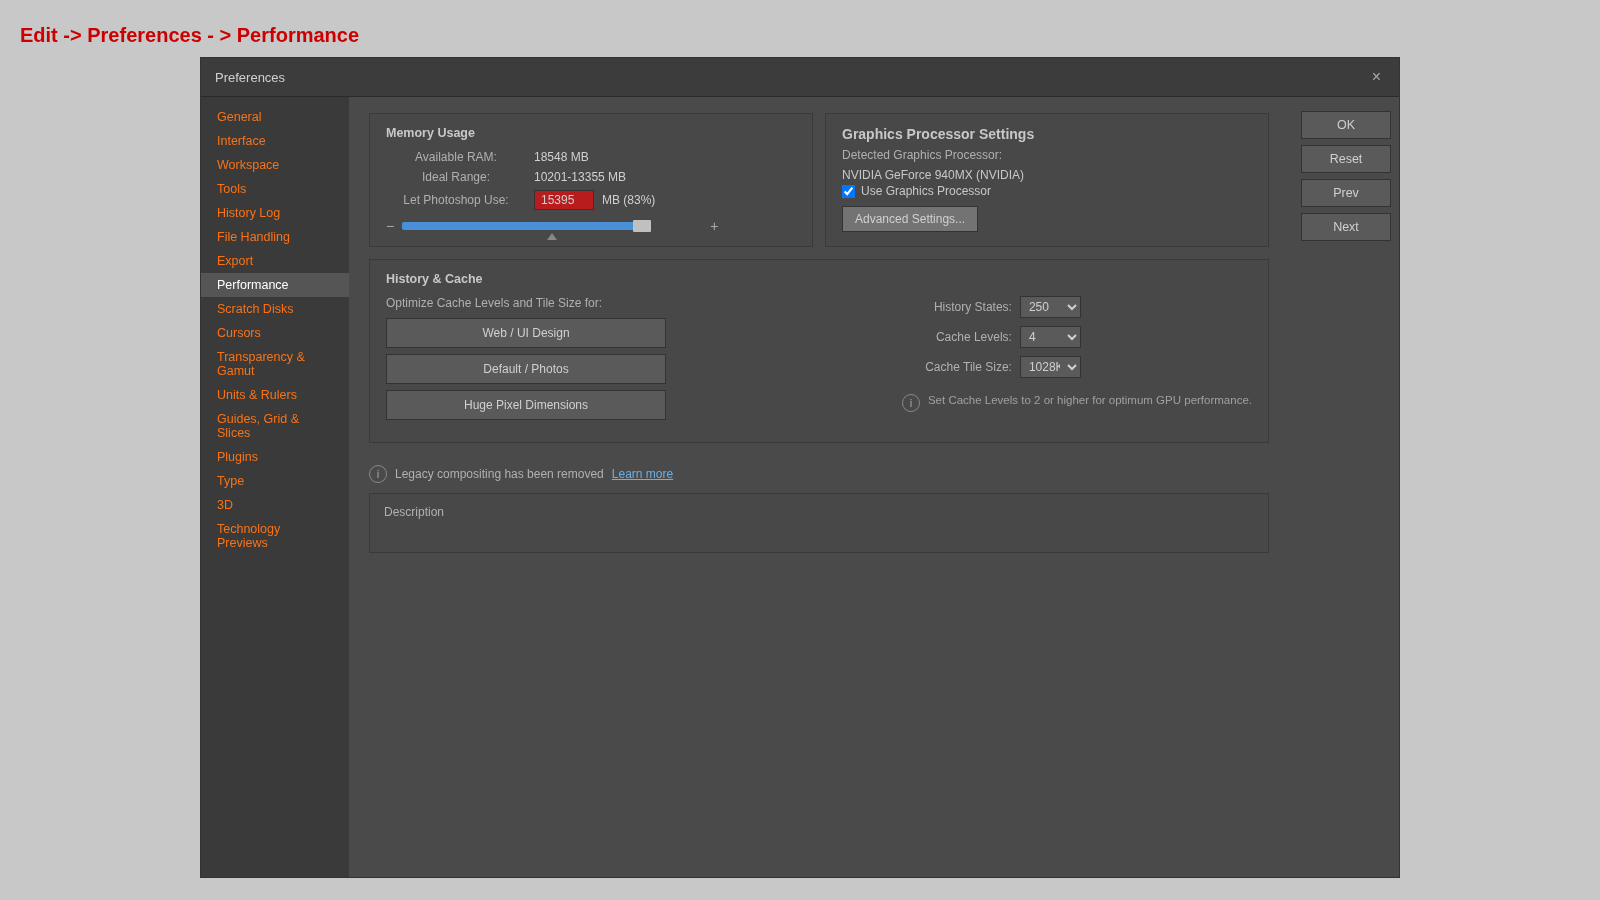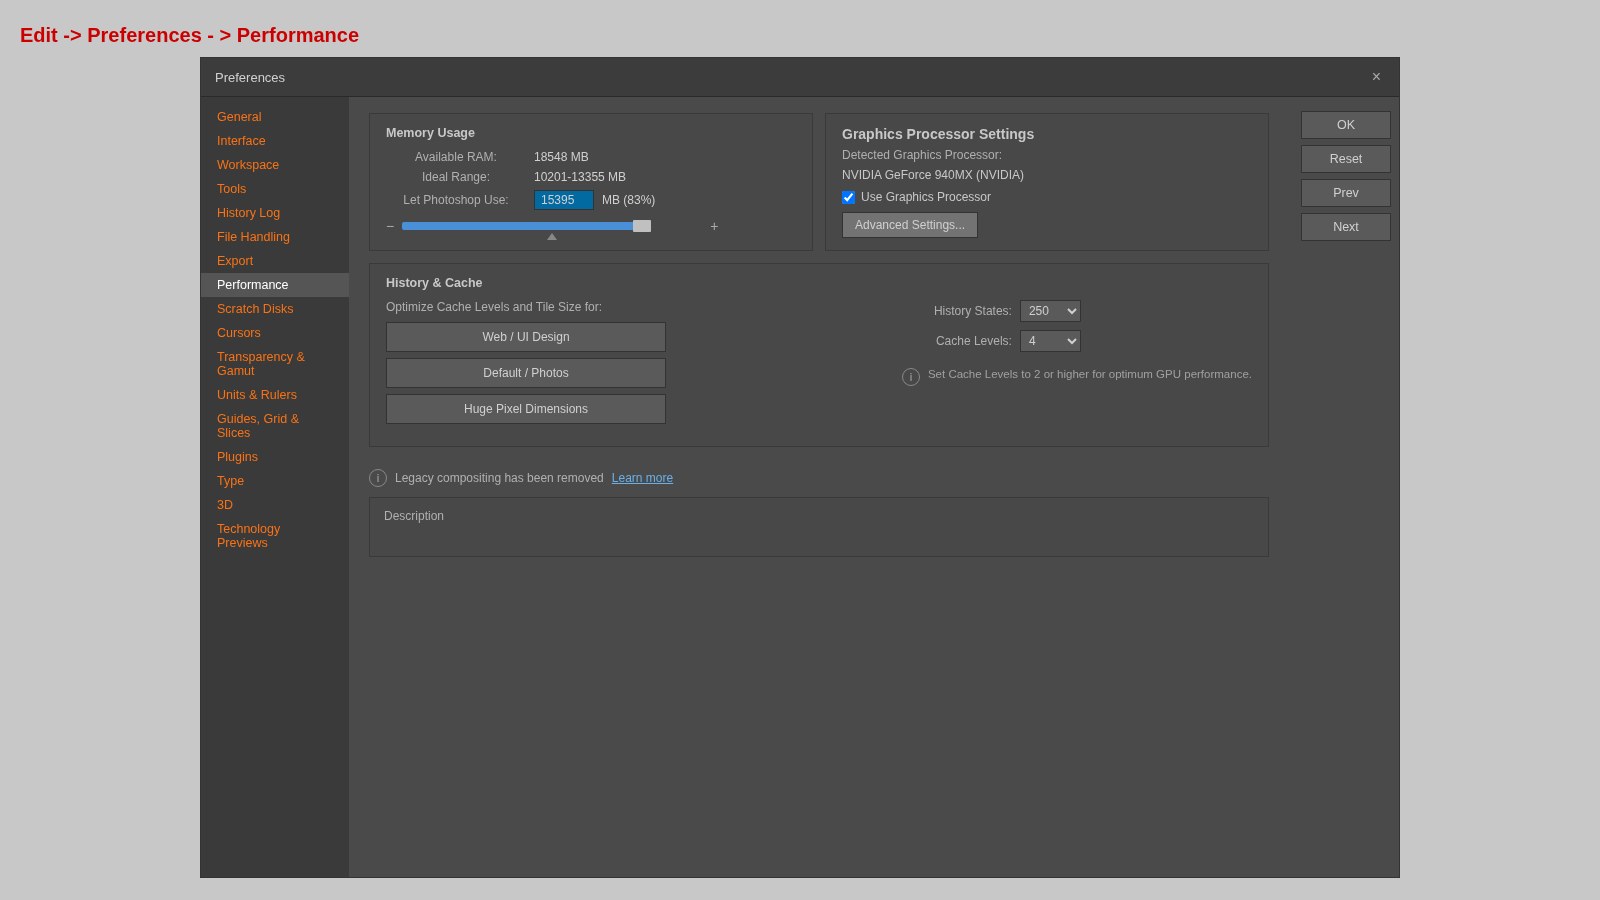--- a/index.html
+++ b/index.html
@@ -159,21 +159,21 @@
       top: 14px;
       left: 50%;
       transform: translateX(-50%);
       width: 0;
       height: 0;
       border-left: 5px solid transparent;
       border-right: 5px solid transparent;
       border-bottom: 7px solid #888;
     }
     .memory-input {
-      background: #0369a1;
+      background: #b91c1c;
       border: 1px solid #333;
       color: #d0d0d0;
       padding: 2px 6px;
       font-size: 12px;
       width: 60px;
     }
     
     .top-sections {
       display: flex;
       gap: 12px;
@@ -331,21 +331,21 @@
             </div>
             <span class="slider-plus">+</span>
           </div>
         </div>
 
         <div class="section graphics-section">
           <div class="gpu-title">Graphics Processor Settings</div>
           <div class="gpu-row">
             <span class="gpu-label">Detected Graphics Processor:</span>
           </div>
-          <div class="gpu-row" style="margin-bottom:8px;">
+          <div class="gpu-row" style="margin-bottom:2px;">
             <span class="gpu-value">NVIDIA GeForce 940MX (NVIDIA)</span>
           </div>
           <div class="checkbox-row">
             <input type="checkbox" id="use-gpu-cb" checked="" style="">
             <label for="use-gpu-cb" style="color:#c8c8c8;font-size:12px;cursor:pointer;">Use Graphics Processor</label>
           </div>
           <button class="adv-btn">Advanced Settings...</button>
         </div>
       </div>
 
@@ -370,20 +370,28 @@
               </select>
             </div>
             <div class="control-row">
               <span class="control-label">Cache Levels:</span>
               <select class="control-select">
                 <option>4</option>
                 <option>2</option>
                 <option>6</option>
               </select>
             </div>
+            <div class="control-row">
+              <span class="control-label">Cache Tile Size:</span>
+              <select class="control-select">
+                <option>1028K</option>
+                <option>512K</option>
+                <option>256K</option>
+              </select>
+            </div>
             <div class="info-row">
               <div class="info-icon">i</div>
               <span class="info-text">Set Cache Levels to 2 or higher for optimum GPU performance.</span>
             </div>
           </div>
         </div>
       </div>
 
       <div class="legacy-row">
         <div class="info-icon">i</div>

